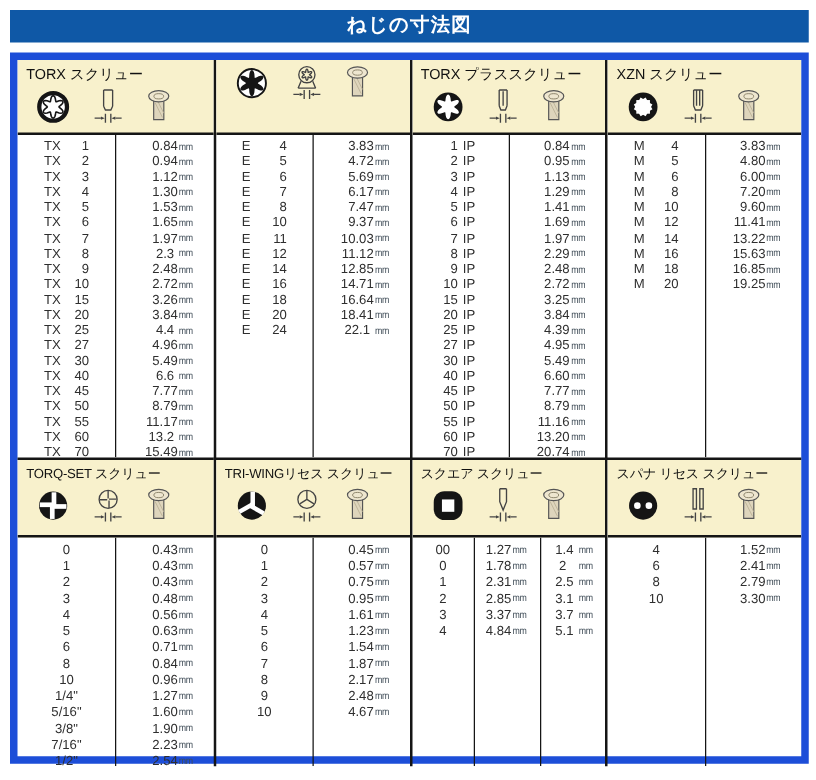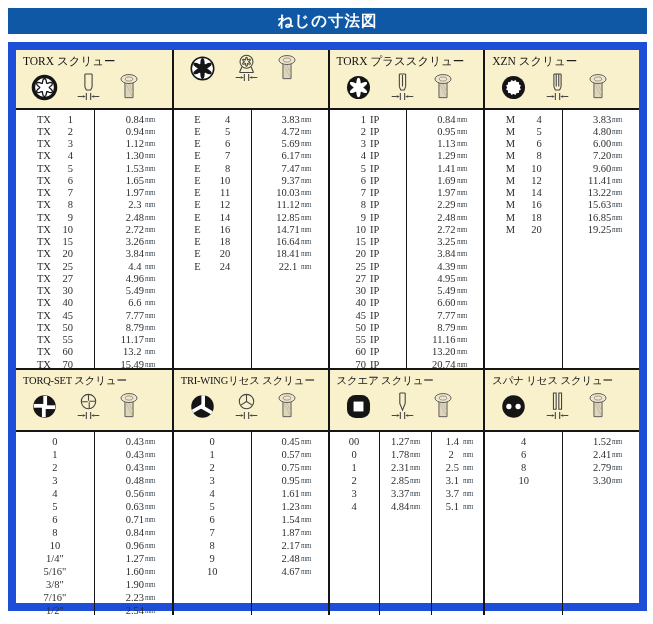--- a/index.html
+++ b/index.html
@@ -1,21 +1,21 @@
 <!DOCTYPE html>
 <html><head>
 <meta charset="utf-8">
 <style>
   html,body{margin:0;padding:0;background:#fff;}
   .page{position:relative;width:653px;height:624px;background:#ffffff;overflow:hidden;
-        font-family:Liberation Serif, serif;color:#2e2e2e;}
+        font-family:Liberation Sans, sans-serif;color:#2e2e2e;}
   .title-bar{position:absolute;left:8px;top:8px;width:639px;height:26px;background:#0f58a6;
              color:#fff;font-size:15.5px;font-weight:bold;text-align:center;line-height:26px;
              letter-spacing:1px;}
-  .board{position:absolute;left:8px;top:42px;width:639px;height:569px;border:8px solid #1d4ed8;
+  .board{position:absolute;left:8px;top:42px;width:639px;height:569px;border:6px solid #1d4ed8;
          box-sizing:border-box;display:grid;grid-template-columns:repeat(4,1fr);
          grid-template-rows:320px 245px;background:#fff;}
   .section{box-sizing:border-box;overflow:hidden;display:flex;flex-direction:column;}
   .section:not(:nth-child(4n+1)){border-left:2px solid #151515;}
   .section.top{border-bottom:2px solid #151515;}
   .sec-header{background:#f8f1cc;border-bottom:2px solid #151515;box-sizing:border-box;flex:0 0 auto;}
   .top .sec-header{height:60px;}
   .bottom .sec-header{height:62px;}
   .sec-title{font-size:11.5px;color:#111;padding:4px 2px 0 7px;white-space:nowrap;}
   .bottom .sec-title{font-size:10.5px;letter-spacing:-0.2px;}

